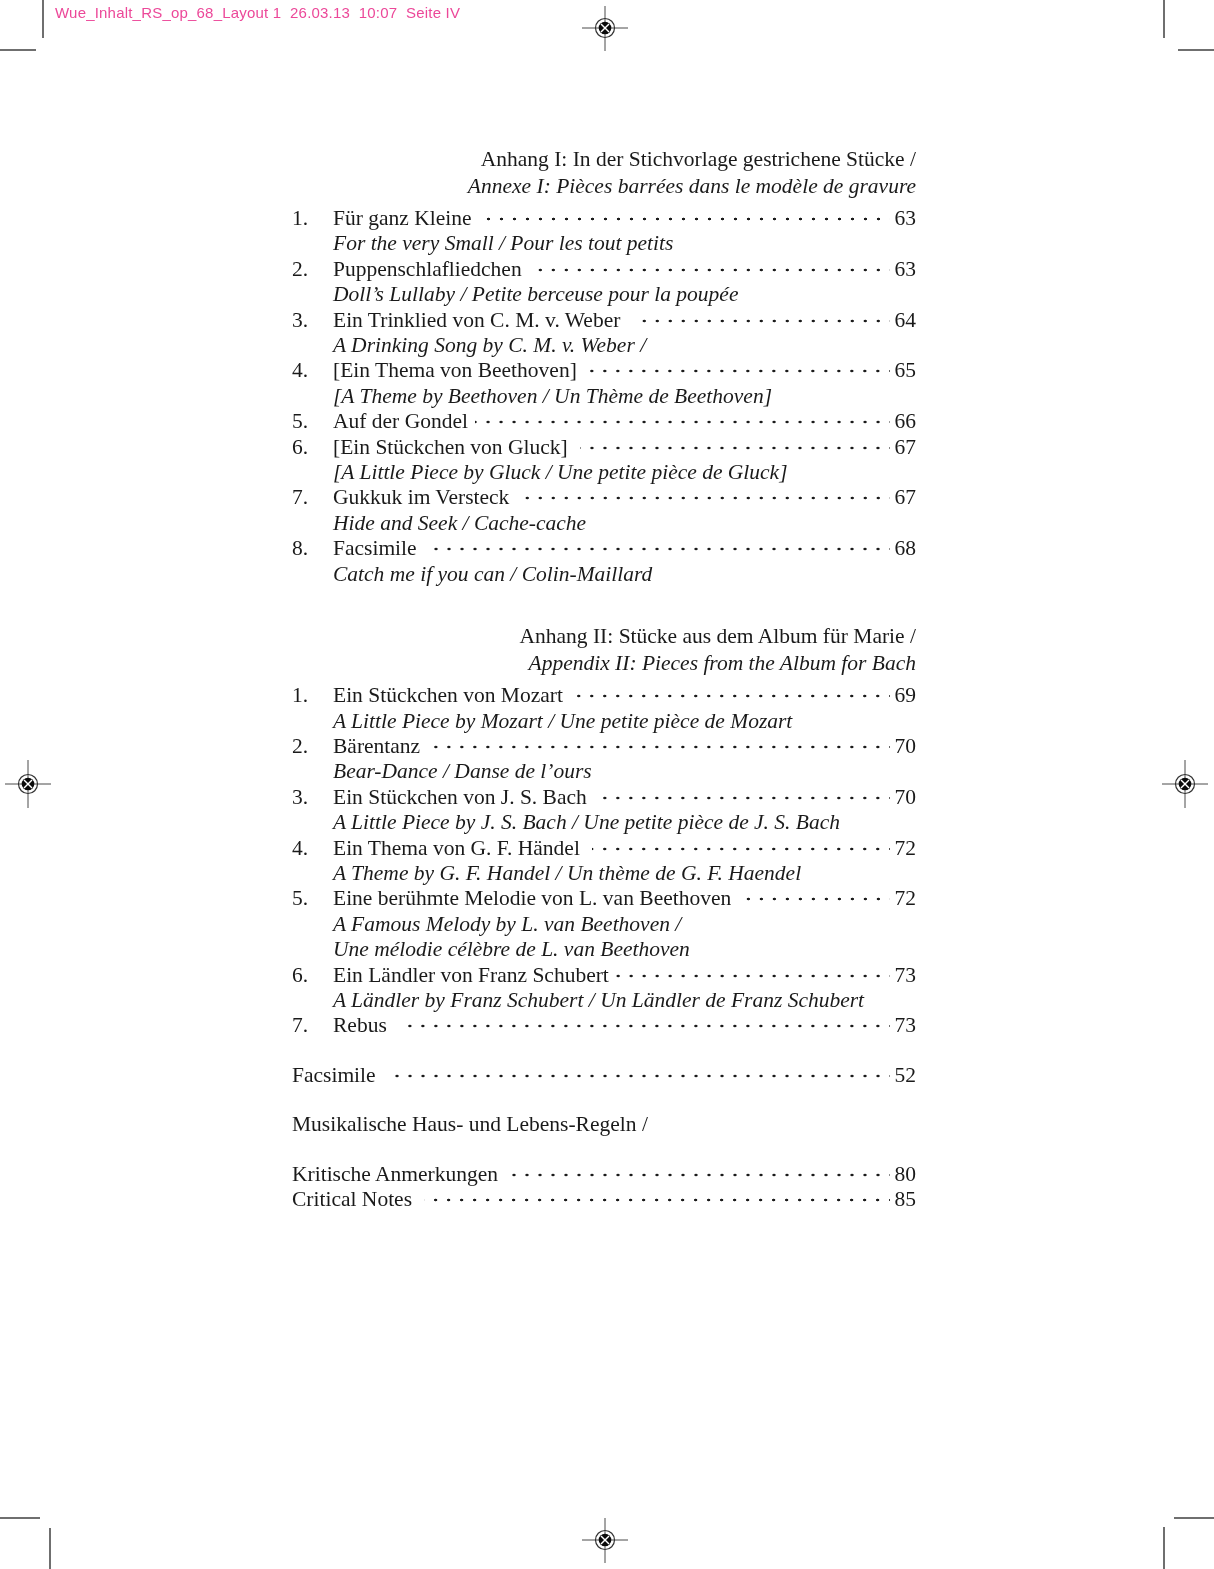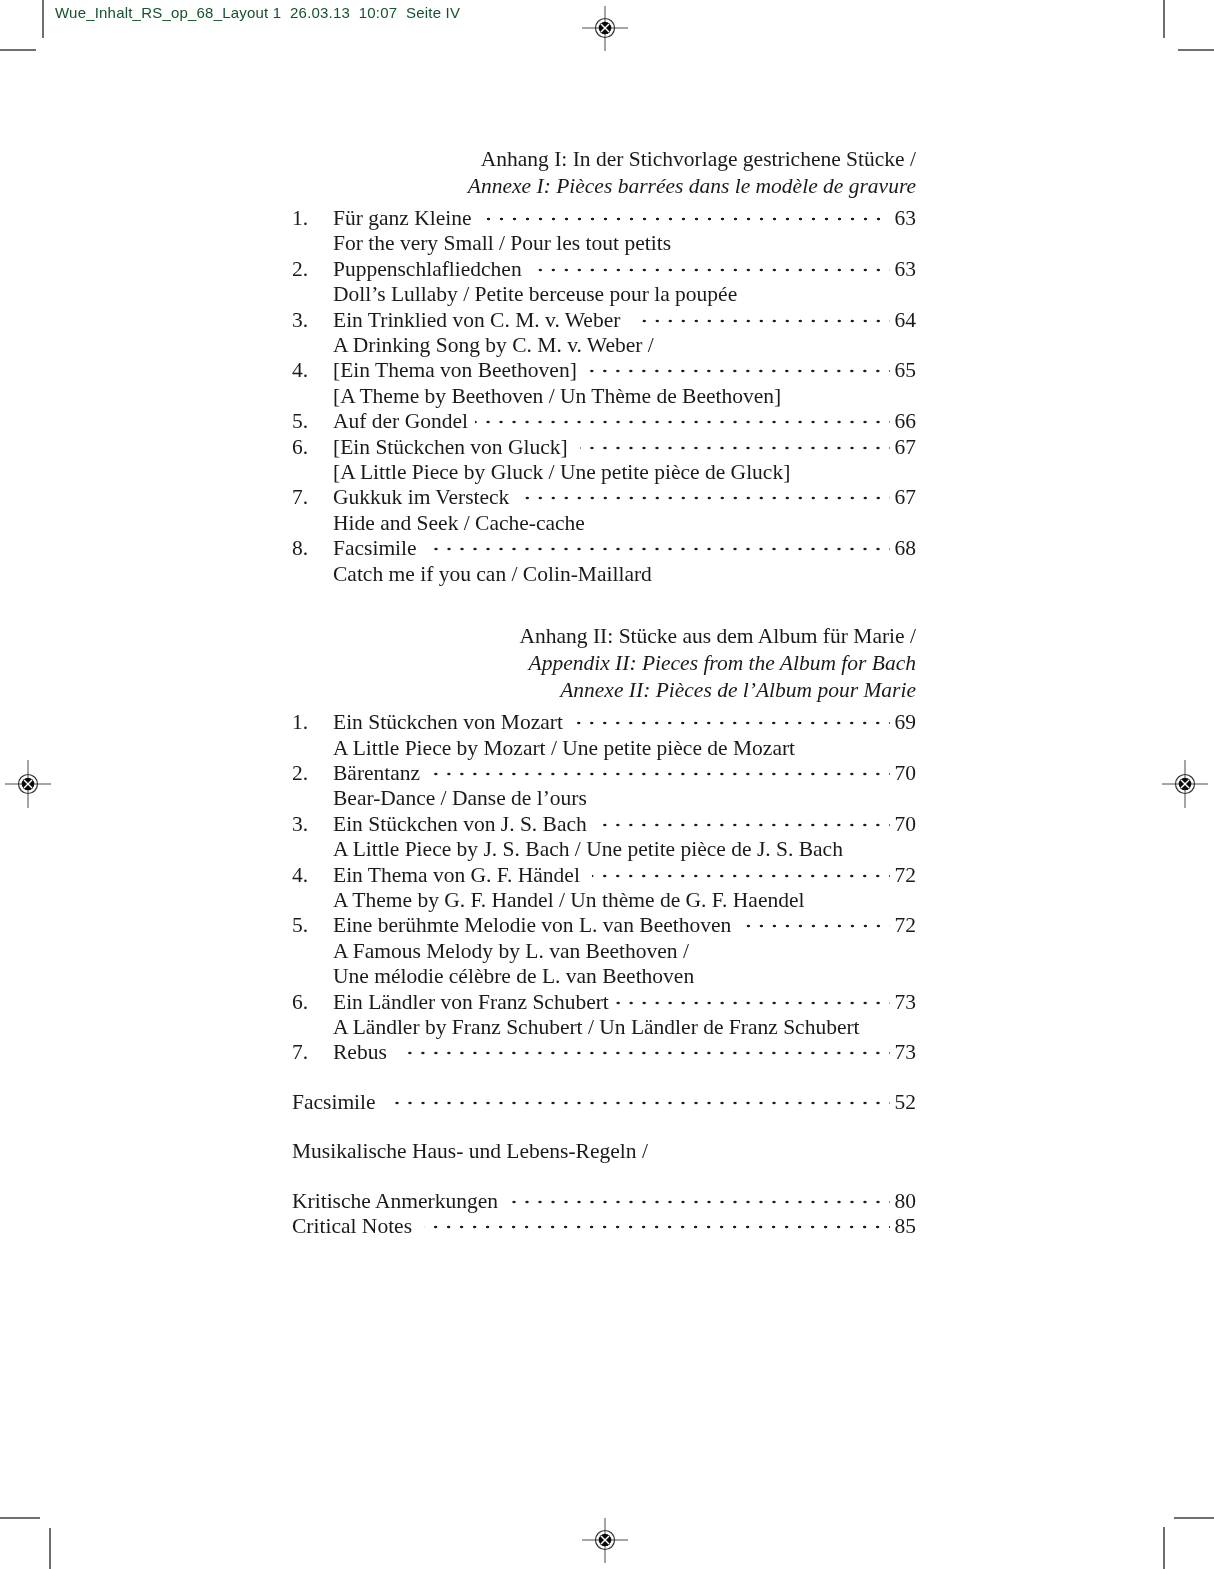--- a/index.html
+++ b/index.html
@@ -9,21 +9,21 @@
     background:#ffffff;
     color:#1a1a1a;
     font-family:"Liberation Serif", serif;
     overflow:hidden;
   }
 
   
   .slug {
     position:absolute; left:55px; top:4px;
     font-family:"Liberation Sans", sans-serif;
-    font-size:15px; color:#14532d;
+    font-size:15px; color:#ec4899;
     white-space:pre; letter-spacing:.2px;
   }
 
   
   .crop { position:absolute; background:#6f6f6f; }
   .crop.v { width:1.5px; }
   .crop.h { height:1.5px; }
 
   
   .reg { position:absolute; width:56px; height:56px; }
@@ -41,21 +41,21 @@
   .num { flex:none; width:41px; }
   .title { flex:none; white-space:pre; }
   .leader { flex:1; position:relative; min-width:12px; }
   .leader::after {
     content:""; position:absolute; left:7px; right:5px; bottom:4px; height:4px;
     background-image:radial-gradient(circle at 1.5px 2px, #1b1b1b 1.25px, transparent 1.6px);
     background-size:13px 4px; background-repeat:repeat-x;
     background-position:right 0 bottom 0;
   }
   .page { flex:none; }
-  .subline { padding-left:41px; }
+  .subline { padding-left:41px; font-style:italic; }
   .footer-group { margin-top:24px; }
 </style>
 </head>
 <body>
 
 <div class="slug">Wue_Inhalt_RS_op_68_Layout 1  26.03.13  10:07  Seite IV</div>
 
 <div class="crop v" style="left:42px; top:0; height:38px;"></div>
 <div class="crop h" style="left:0; top:49px; width:36px;"></div>
 <div class="crop v" style="left:1163px; top:0; height:38px;"></div>
@@ -206,21 +206,20 @@
     <span class="subtitle">Catch me if you can / Colin-Maillard</span>
   </div>
 </div>
 </div>
   </section>
 
   <section class="section">
     <div class="heading">
         <div class="heading-line">Anhang II: Stücke aus dem Album für Marie /</div>
         <div class="heading-line it">Appendix II: Pieces from the Album for Bach</div>
-        <div class="heading-line it">Annexe II: Pièces de l’Album pour Marie</div>
       </div>
     <div class="entries">
   <div class="entry">
     <div class="row main">
       <span class="num">1.</span>
       <span class="title">Ein Stückchen von Mozart </span>
       <span class="leader"></span>
       <span class="page">69</span>
     </div>
 

